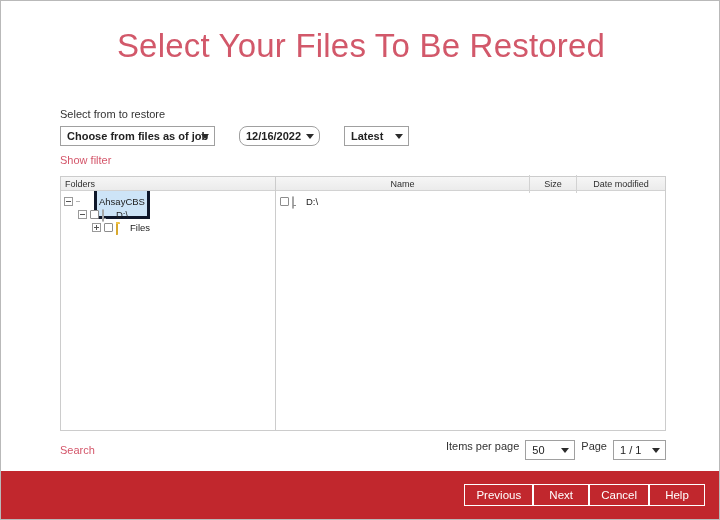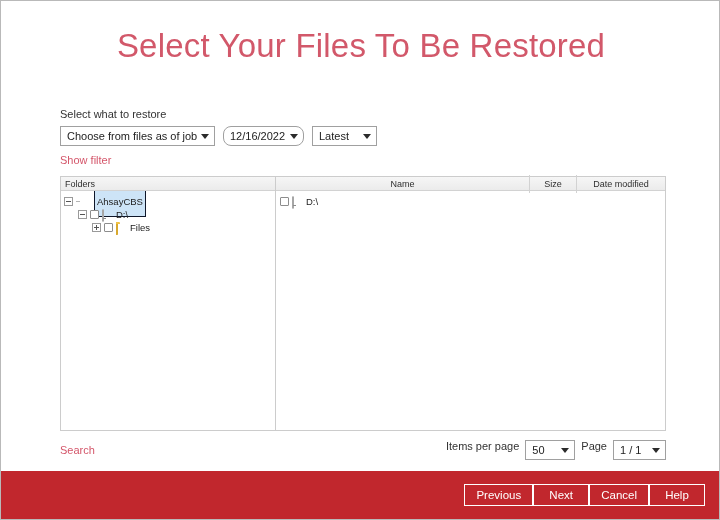--- a/index.html
+++ b/index.html
@@ -42,22 +42,23 @@
     width: 610px;
   }
   .field-label {
     font-size: 11px;
     color: #333333;
     line-height: 14px;
     margin-bottom: 5px;
   }
   .select-row {
     display: flex;
-    gap: 8px;
-    align-items: center;
+    gap: 24px;
+    align-items: center;
+    font-weight: bold;
   }
   .sel {
     position: relative;
     height: 20px;
     box-sizing: border-box;
     border: 1px solid #a0a0a0;
     background: #ffffff;
     display: flex;
     align-items: center;
     padding: 0 20px 0 6px;
@@ -254,21 +255,21 @@
     left: 0;
     top: -1px;
     width: 4px;
     height: 2px;
     background: #f0c247;
     border-radius: 1px 1px 0 0;
   }
   .tlabel { line-height: 11px; }
   .tlabel.selected {
     background: #cde4f7;
-    border: 1px solid #0f172a;
+    border: 3px solid #0f172a;
     padding: 9px 2px;
     margin: 0 -2px;
   }
 
   .filelist {
     flex: 1;
     padding: 4px 0 0 4px;
     font-size: 9.5px;
     color: #222222;
     overflow: hidden;
@@ -332,21 +333,21 @@
   }
 </style>
 </head>
 <body>
 
 <div id="app">
 
   <div class="page-title">Select Your Files To Be Restored</div>
 
   <div class="form-area">
-    <div class="field-label">Select what to restore</div>
+    <div class="field-label">Select from to restore</div>
     <div class="select-row">
       <div class="sel w-job">
         <span>Choose from files as of job</span>
         <span class="chev"></span>
       </div>
       <div class="sel w-date">
         <span>12/16/2022</span>
         <span class="chev"></span>
       </div>
       <div class="sel w-time">

